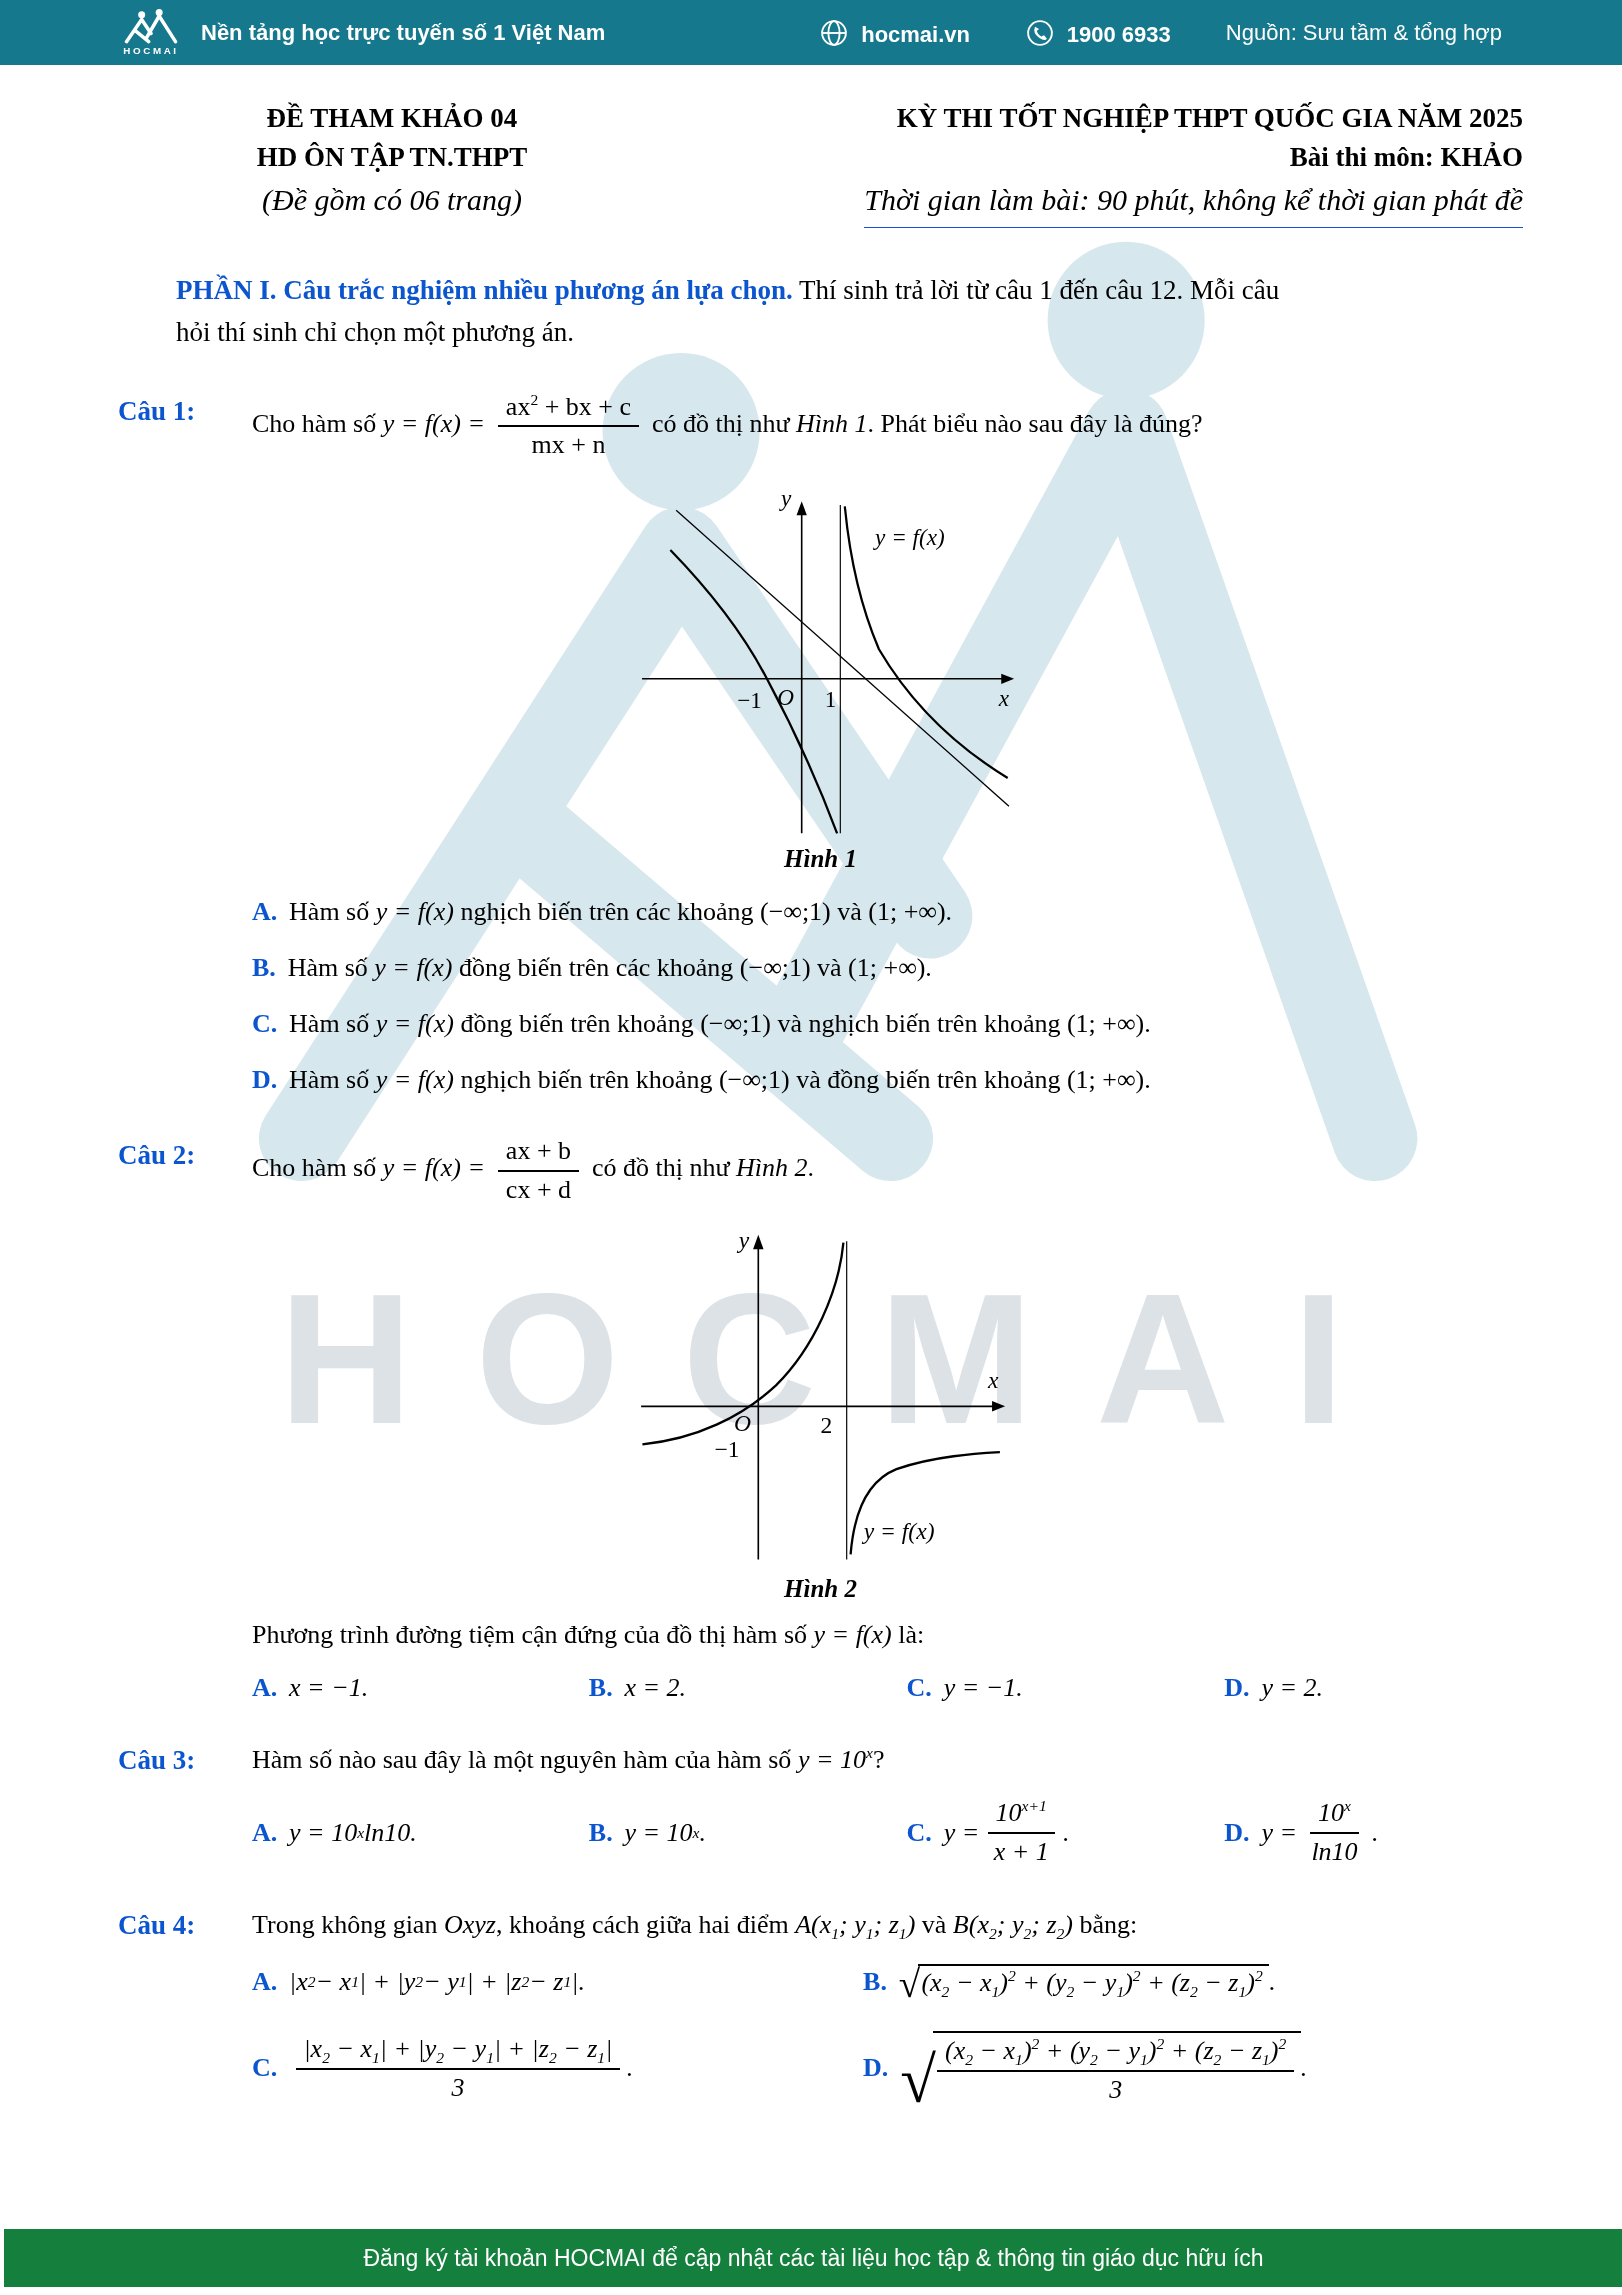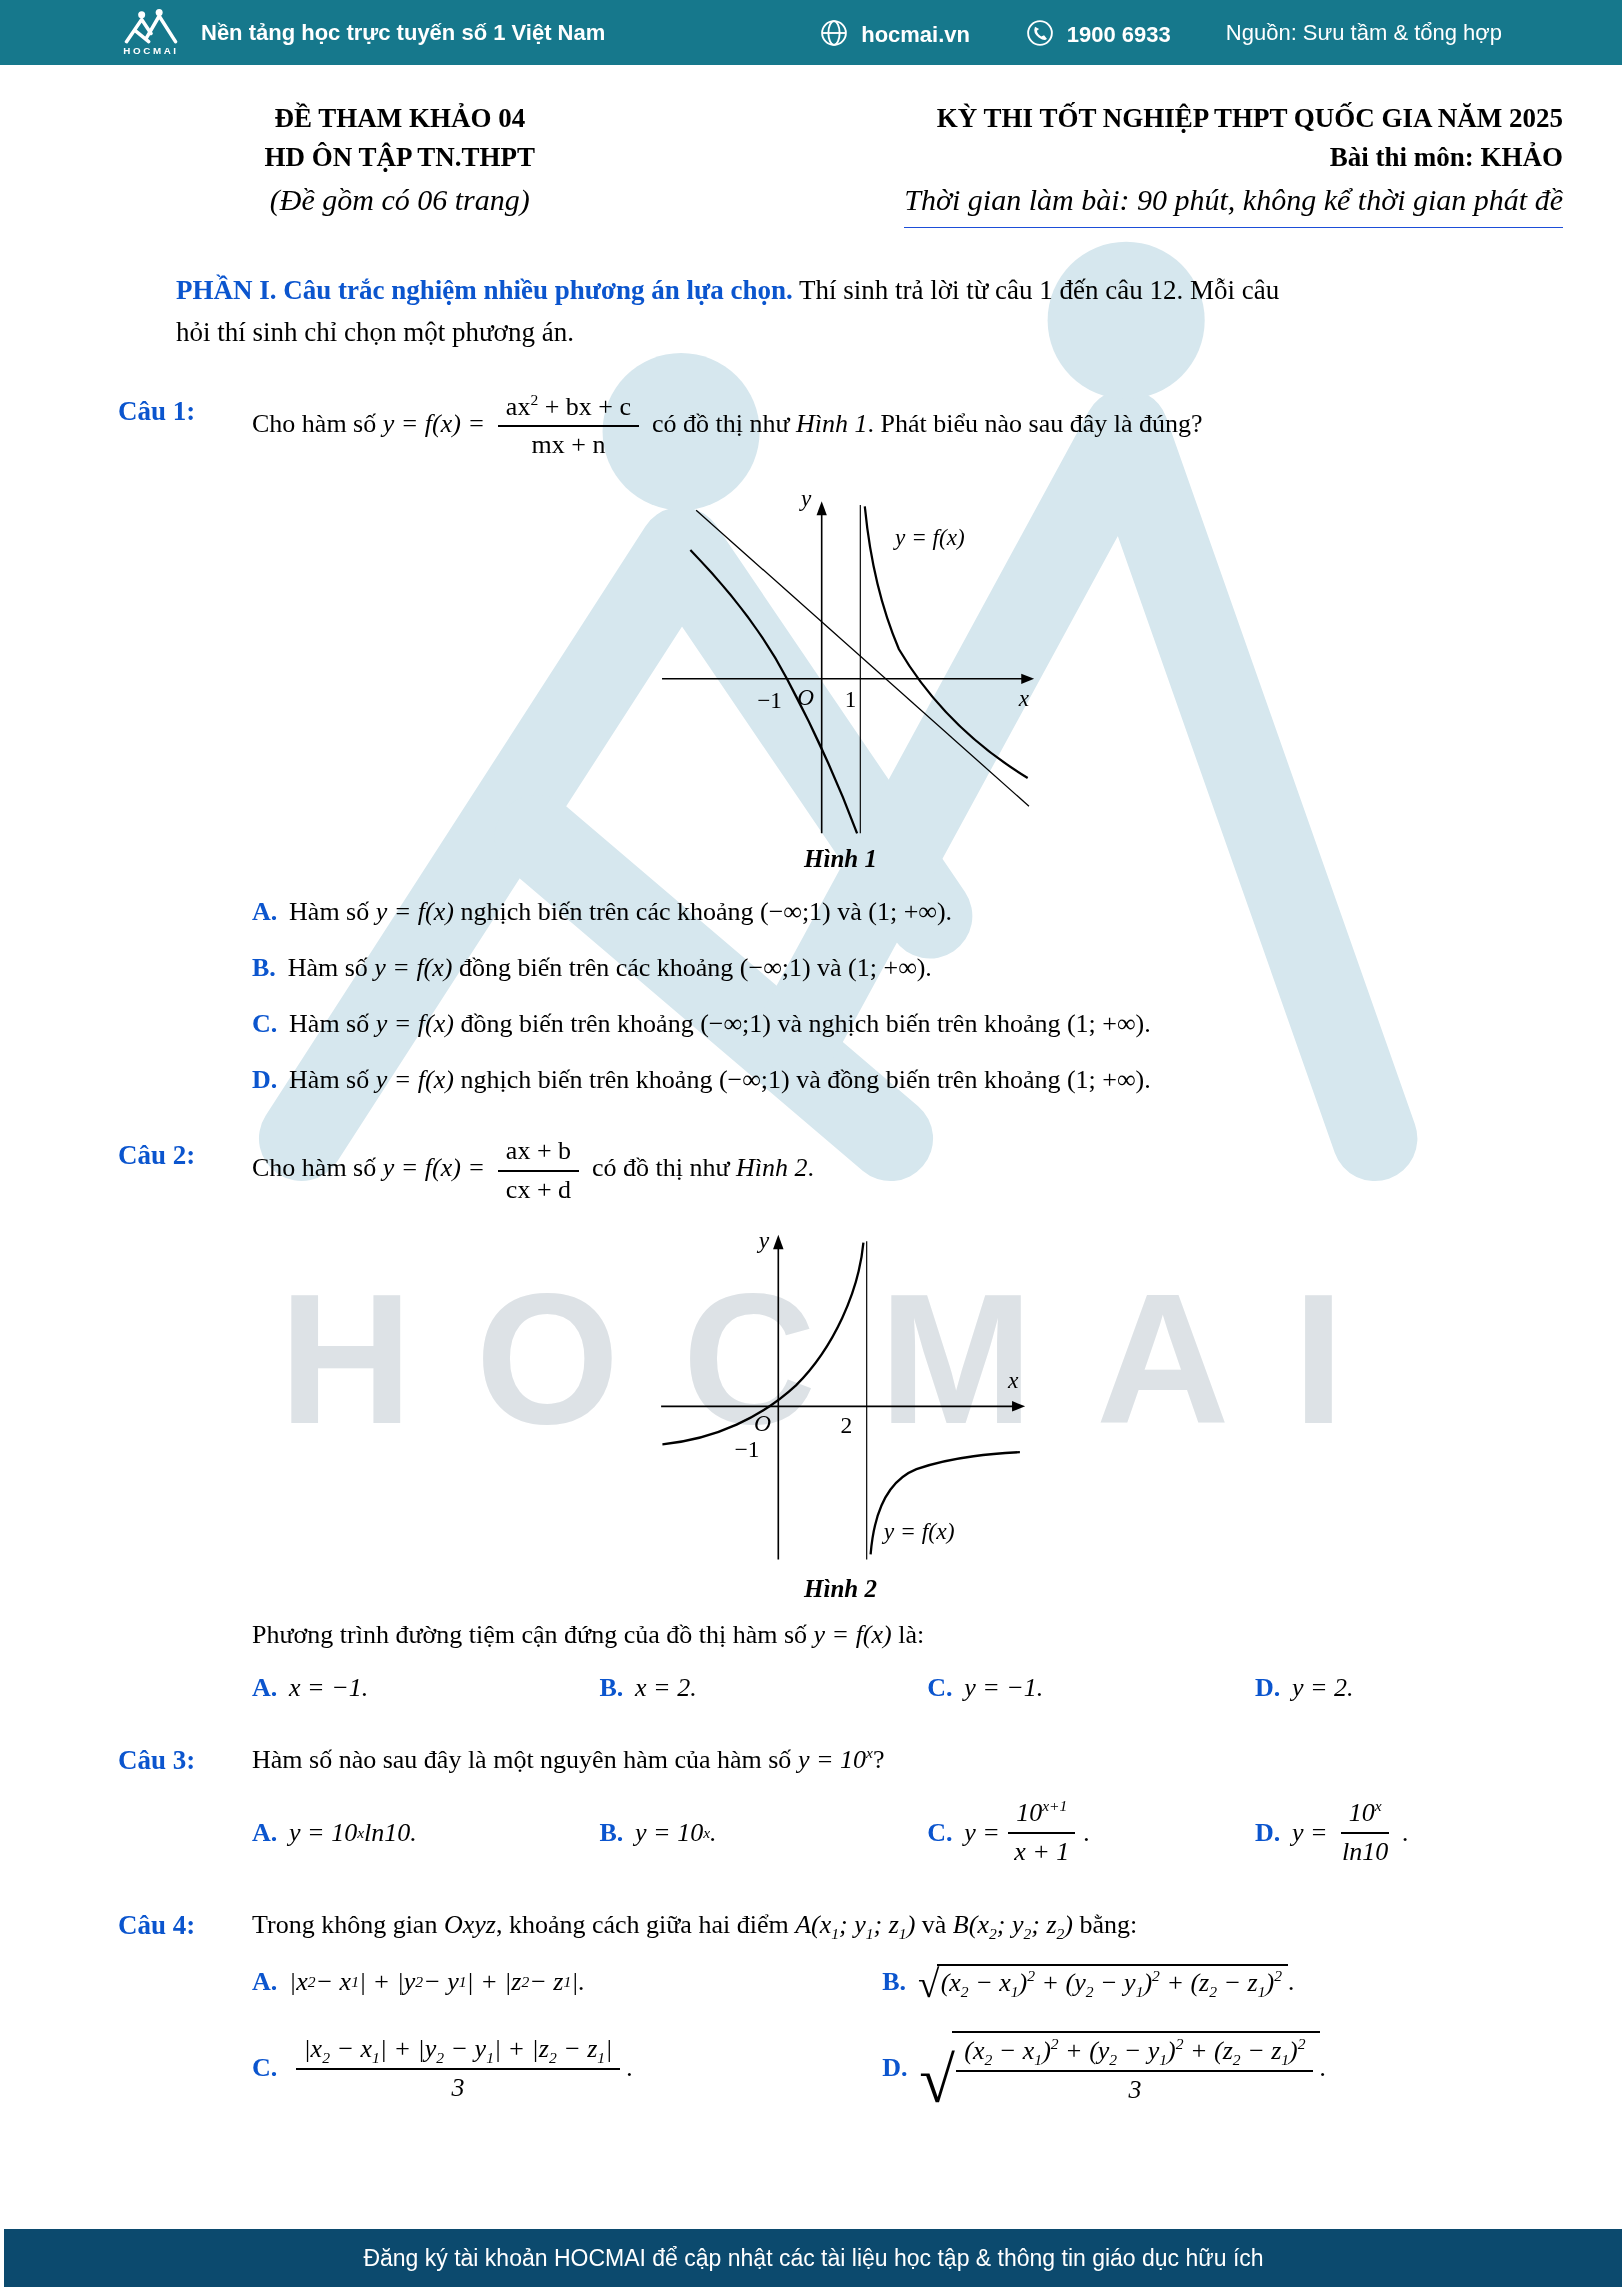--- a/index.html
+++ b/index.html
@@ -18,21 +18,21 @@
   .tb-item.tb-source{font-weight:normal}
   .tb-ic{width:30px;height:30px;display:block}
 
   
   .wm-logo{position:absolute;top:209px;left:50%;transform:translateX(-50%);width:1309px;height:982px;z-index:1;pointer-events:none}
   .wm-logo svg{width:100%;height:100%}
   .wm-text{position:absolute;top:1253px;left:0;width:100%;text-align:center;font-family:"Liberation Sans",sans-serif;
            font-weight:bold;font-size:185px;letter-spacing:63px;padding-left:63px;color:#dde2e6;z-index:1;pointer-events:none}
 
   
-  .content{position:absolute;top:65px;left:0;width:100%;padding:34px 60px 0 118px;z-index:2}
+  .content{position:absolute;top:65px;left:0;width:100%;padding:34px 100px 0 118px;z-index:2}
 
   .exam-header{display:flex}
   .eh-left{width:39%;text-align:center}
   .eh-right{width:61%;text-align:right}
   .eh-b{font-weight:bold;font-size:27px;line-height:1.45}
   .eh-i{font-style:italic;font-size:30px;line-height:1.55}
   .eh-underline{display:inline-block;border-bottom:1px solid #1d4ed8;padding-bottom:3.3px}
 
   .part-heading{margin:42px 0 0 58px;max-width:1112px;font-size:27px;line-height:1.55}
   .blue{color:#0b55ce}
@@ -64,21 +64,21 @@
   .opt{display:flex;align-items:center;margin-bottom:18.3px;font-size:26px;line-height:1.45}
   .opt .letter{color:#0b55ce;font-weight:bold;margin-right:11.8px;flex:0 0 auto}
 
   .opts-grid4{display:grid;grid-template-columns:1.06fr 1fr 1fr 0.94fr;margin:17px 0 0 134px;align-items:center;font-size:26px}
   .opts-grid2{display:grid;grid-template-columns:1fr 1.08fr;row-gap:31px;margin:18.3px 0 0 134px;align-items:center;font-size:26px}
   .gopt{display:flex;align-items:center}
   .gopt .letter{color:#0b55ce;font-weight:bold;margin-right:11.8px;flex:0 0 auto}
   .gopt .opt-text{display:inline-flex;align-items:center}
 
   
-  .botbar{position:absolute;left:4px;right:0;bottom:7.9px;height:58px;background:#0c4a6e;display:flex;align-items:center;justify-content:center;
+  .botbar{position:absolute;left:4px;right:0;bottom:7.9px;height:58px;background:#15803d;display:flex;align-items:center;justify-content:center;
           font-family:"Liberation Sans",sans-serif;color:#fff;font-size:23px;z-index:5}
 </style>
 </head>
 <body>
 
 <div class="page">
 
   <div class="topbar">
     <div class="logo">
       <svg class="logo-ic" viewBox="0 0 100 60">

